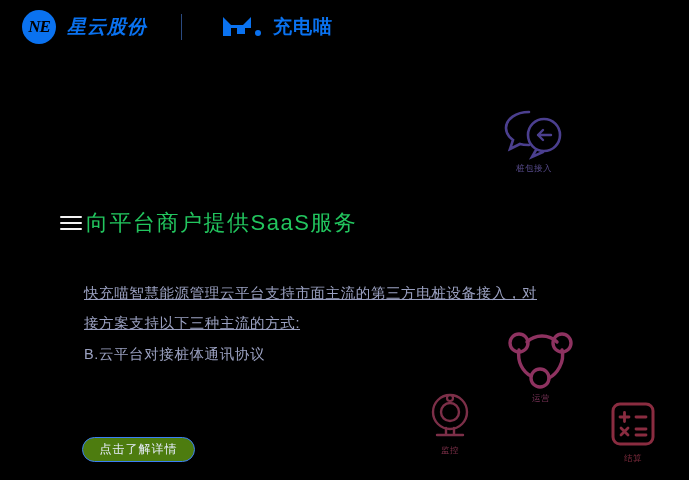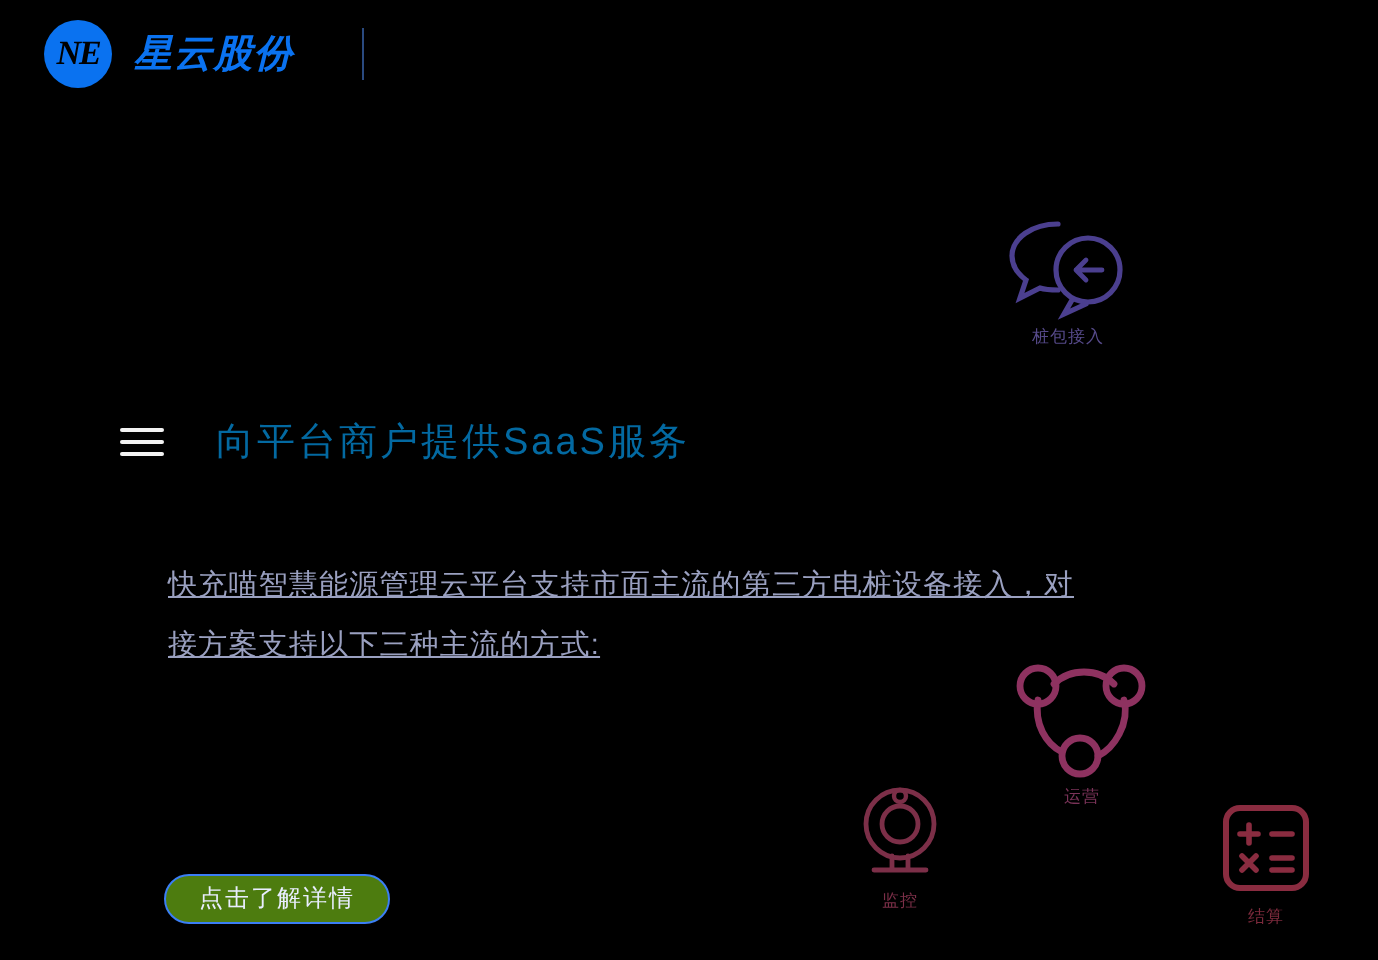--- a/index.html
+++ b/index.html
@@ -110,23 +110,23 @@
     flex: 0 0 auto;
   }
   .hamburger-icon span {
     display: block;
     height: 2px;
     width: 22px;
     background: #f2f2f2;
     border-radius: 1px;
   }
   .hero-subtitle {
-    margin-left: 26px;
-    color: #0369a1;
-    font-size: 19px;
+    margin-left: 4px;
+    color: #22c55e;
+    font-size: 22px;
     letter-spacing: 1.5px;
     white-space: nowrap;
   }
 
   .hero-body {
     position: absolute;
     left: 84px; top: 278px;
     width: 492px;
     color: #9aa0c0;
     font-size: 14.5px;
@@ -194,20 +194,27 @@
 
     <div class="brand-primary">
       <div class="logo-circle">
         <span class="ne-mark">NE</span>
       </div>
       <span class="brand-primary-name">星云股份</span>
     </div>
 
     <div class="brand-divider"></div>
 
+    <div class="brand-secondary">
+      <svg class="cat-mark" width="44" height="26" viewBox="0 0 44 26">
+        <path d="M2 3 L2 22 L10 22 L10 14 L16 14 L16 20 L24 20 L24 14 L30 14 L30 22 L30 3 L22 11 L10 11 Z" fill="#0a72f0"></path>
+        <circle cx="37" cy="19" r="3" fill="#0a72f0"></circle>
+      </svg>
+      <span class="brand-secondary-name">充电喵</span>
+    </div>
 
   </div>
 
   <div id="hero">
 
 
     <div class="hero-subtitle-row">
       <span class="hamburger-icon">
         <span></span>
           <span></span>
@@ -215,20 +222,21 @@
       </span>
       <span class="hero-subtitle">向平台商户提供SaaS服务</span>
     </div>
 
     <div class="hero-body">
       <p>快充喵智慧能源管理云平台支持市面主流的第三方电桩设备接入，对</p>
       <p>接方案支持以下三种主流的方式:</p>
     </div>
 
     <div class="hero-bullets">
+      <p>B.云平台对接桩体通讯协议</p>
     </div>
 
     <div class="cta-button">点击了解详情</div>
 
   </div>
 
   <div class="deco" id="deco-chat">
     <svg width="72" height="56" viewBox="0 0 72 56">
       <path d="M31 8 C18 8 8 15 8 24 C8 29 11 33 15 36 L12 45 L22 40 C25 41 28 41 31 41" fill="none" stroke="#4b3f8f" stroke-width="2.6" stroke-linecap="round"></path>
       <circle cx="46" cy="31" r="16" fill="none" stroke="#4b3f8f" stroke-width="2.6"></circle>

